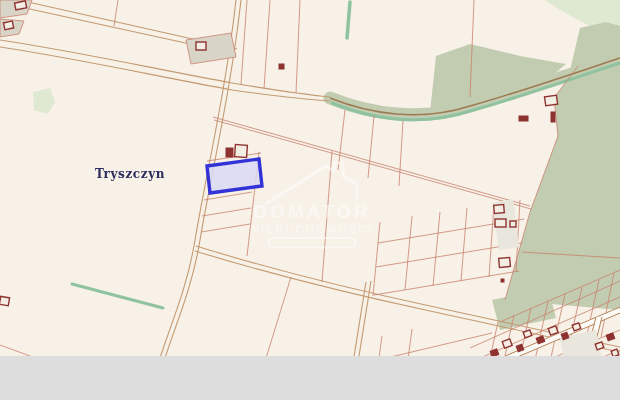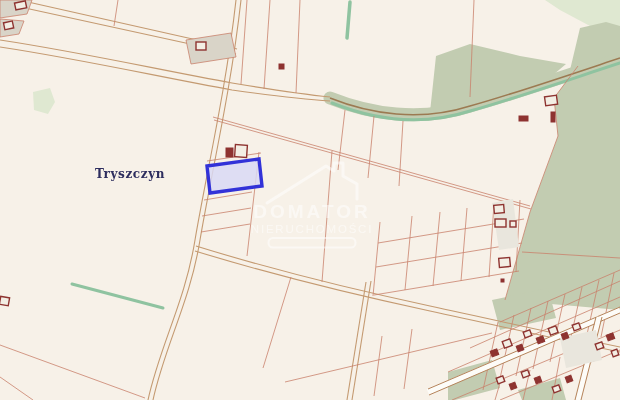--- a/index.html
+++ b/index.html
@@ -1,17 +1,17 @@
 <!DOCTYPE html>
 <html style="--background: #f7f1e8; --forest: #c2ccb1; --pale-green: #dfe8d1; --stream: #8fc3a0; --track-light: #c49a71; --track-dark: #9c7a52; --road-edge: #b5835a; --road-fill: #fdfcf8; --parcel-line: #c9826c; --parcel-gray: #d9d4c8; --parcel-gray-light: #e9e6dd; --building-outline: #8e3330; --building-cream: #f3eee4; --highlight-stroke: #3232d8; --highlight-fill: #d9d9f5; --label: #2d2d5e; --watermark: #ffffff;"><head>
 <meta charset="utf-8">
 <style>
   html,body{margin:0;padding:0;background:#ddd;}
   .map-viewport{
-    width:620px;height:400px;overflow:hidden;position:relative;
+    width:620px;height:356px;overflow:hidden;position:relative;
     font-family:"Liberation Sans",sans-serif;
   }
   svg{display:block;}
   .bgc{fill:var(--background);}
   .forest{fill:var(--forest);}
   .pale{fill:var(--pale-green);}
   .band{stroke:var(--forest);stroke-width:13;fill:none;stroke-linecap:round;}
   .stream{stroke:var(--stream);fill:none;stroke-linecap:round;}
   .pl{stroke:var(--parcel-line);stroke-width:0.8;fill:none;}
   .tl{stroke:var(--track-light);stroke-width:1.1;fill:none;}

